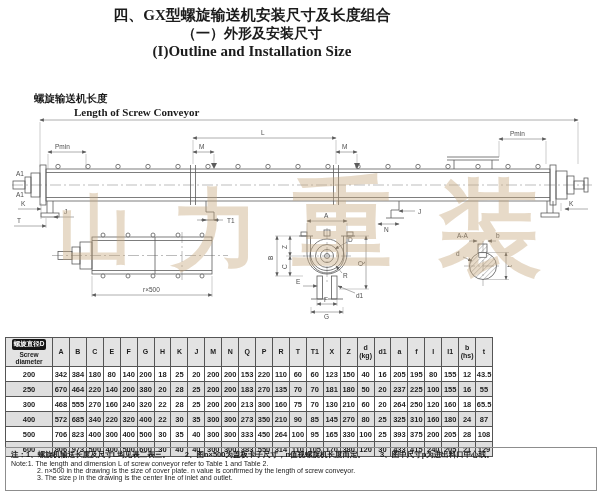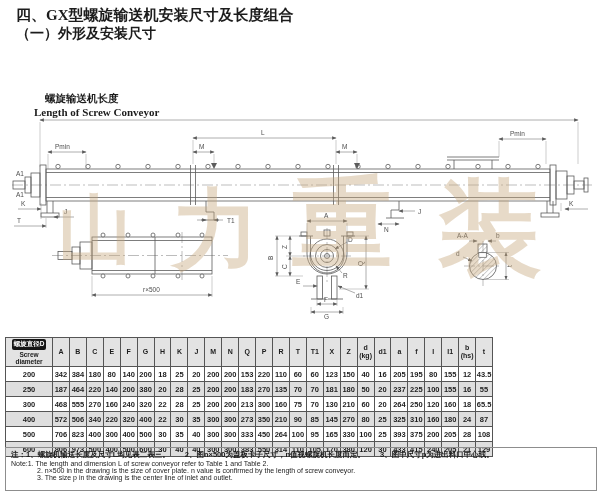--- a/index.html
+++ b/index.html
@@ -1,26 +1,26 @@
 <!DOCTYPE html>
 <html><head>
 <meta charset="utf-8">
 <style>
   html,body{margin:0;padding:0;}
   body{width:600px;height:493px;position:relative;background:#fff;overflow:hidden;
        font-family:"Liberation Sans",sans-serif;color:#1c1c1c;}
   
-  .titles{position:absolute;top:6px;left:0;width:504px;line-height:1.25;margin-left:16px;}
+  .titles{position:absolute;top:6px;left:0;width:504px;text-align:center;line-height:1.25;}
   .t-zh1{font:bold 15px "Liberation Serif",serif;}
   .t-en1{font:bold 14.5px "Liberation Serif",serif;}
   .t-zh2{font:bold 14px "Liberation Serif",serif;}
   .t-en2{font:bold 15px "Liberation Serif",serif;}
   .fig-labels{position:absolute;left:34px;top:92px;line-height:1.15;}
-  .fl-zh{font:bold 10.5px "Liberation Sans",sans-serif;margin-left:11px;}
-  .fl-en{font:bold 11px "Liberation Serif",serif;}
+  .fl-zh{font:bold 10.5px "Liberation Sans",sans-serif;}
+  .fl-en{font:bold 11px "Liberation Serif",serif;margin-left:40px;}
   
   svg.drawing{position:absolute;left:0;top:114px;}
   .ln{fill:none;stroke:#5c5c5c;stroke-width:.8;}
   .bolt{fill:#fff;stroke:#5c5c5c;stroke-width:.8;}
   .dim{stroke:#6a6a6a;stroke-width:.55;fill:none;}
   .ext{stroke:#909090;stroke-width:.45;fill:none;}
   .cl{stroke:#787878;stroke-width:.5;stroke-dasharray:11 3 2 3;fill:none;}
   .lbl{font:6.5px "Liberation Sans",sans-serif;fill:#4e4e4e;}
   .noz{fill:#5c5c5c;}
   
@@ -50,20 +50,21 @@
   .nt-zh{font:bold 7.5px "Liberation Sans",sans-serif;}
   .nt-en{font:7px "Liberation Sans",sans-serif;}
   .ind{margin-left:26px;}
 </style>
 </head>
 <body>
 
 <div class="titles">
   <div class="t-zh1">四、GX型螺旋输送机安装尺寸及长度组合</div>
   <div class="t-zh2">（一）外形及安装尺寸</div>
+  <div class="t-en2">(I)Outline and Installation Size</div>
 </div>
 
 <div class="fig-labels">
   <div class="fl-zh">螺旋输送机长度</div>
   <div class="fl-en">Length of Screw Conveyor</div>
 </div>
 
 <svg class="drawing" width="600" height="206" viewBox="0 0 600 206">
   <defs>
     <marker id="ar" markerWidth="8" markerHeight="6" refX="7" refY="3" orient="auto-start-reverse">
@@ -352,21 +353,21 @@
         <td>16</td>
         <td>205</td>
         <td>195</td>
         <td>80</td>
         <td>155</td>
         <td>12</td>
         <td>43.5</td>
       </tr>
       <tr class="alt">
         <td>250</td>
-        <td>187</td>
+        <td>670</td>
         <td>464</td>
         <td>220</td>
         <td>140</td>
         <td>200</td>
         <td>380</td>
         <td>20</td>
         <td>28</td>
         <td>25</td>
         <td>200</td>
         <td>200</td>
@@ -411,21 +412,21 @@
         <td>264</td>
         <td>250</td>
         <td>120</td>
         <td>160</td>
         <td>18</td>
         <td>65.5</td>
       </tr>
       <tr class="alt">
         <td>400</td>
         <td>572</td>
-        <td>506</td>
+        <td>685</td>
         <td>340</td>
         <td>220</td>
         <td>320</td>
         <td>400</td>
         <td>22</td>
         <td>30</td>
         <td>35</td>
         <td>300</td>
         <td>300</td>
         <td>273</td>

